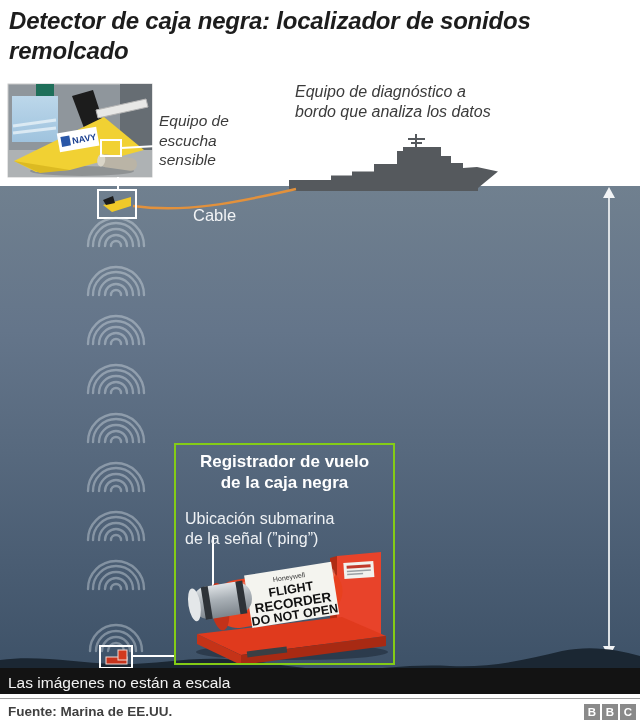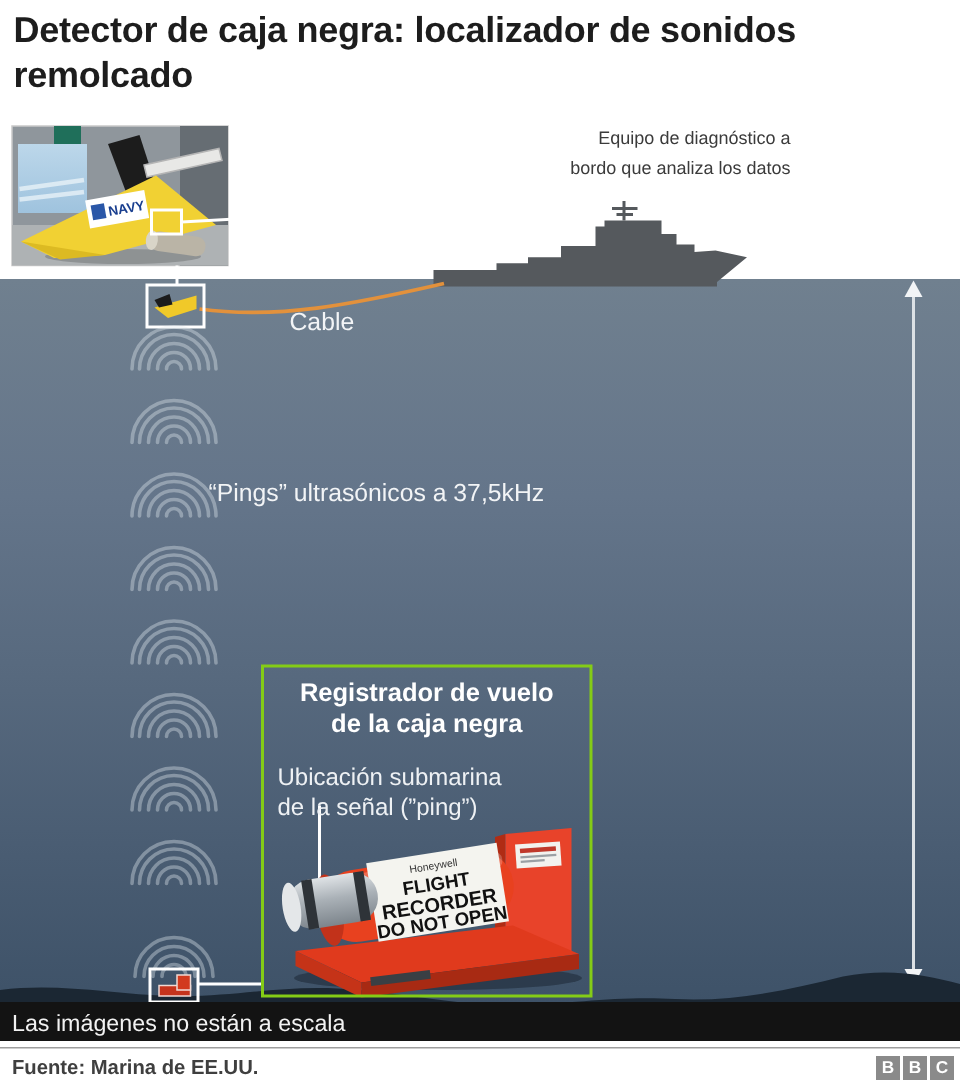--- a/index.html
+++ b/index.html
@@ -1,35 +1,35 @@
 <!DOCTYPE html>
 <html><head>
 <meta charset="utf-8">
 <style>
   html,body{margin:0;padding:0;background:#ffffff;}
   #stage{
     position:relative;width:640px;height:727px;overflow:hidden;background:#ffffff;
     font-family:"Liberation Sans", sans-serif;
   }
   .abs{position:absolute;}
-  .pre{white-space:pre-line;}
+  .pre{white-space:pre-line;font-style:italic;}
   #title{
     left:9px;top:6px;width:615px;
     font-size:24px;line-height:30px;font-weight:bold;color:#1d1d1d;
     letter-spacing:-0.2px;z-index:4;
   }
   #ocean{
     left:0;top:186px;width:640px;height:482px;
     background:linear-gradient(to bottom,#70808f 0%,#64758a 30%,#57697e 55%,#4a5d73 78%,#3e5268 100%);
     z-index:1;
   }
   #gfx{left:0;top:0;width:640px;height:727px;z-index:2;pointer-events:none;}
   .darklabel{color:#3b3b3b;z-index:4;}
   #label-listening{left:159px;top:111px;width:110px;font-size:15.5px;line-height:19.5px;}
-  #label-diagnostic{left:295px;top:82px;width:232px;text-align:right;font-size:12px;line-height:20px;}
+  #label-diagnostic{left:295px;top:82px;width:232px;text-align:left;font-size:16px;line-height:20px;}
   .whitelabel{color:#f2f4f6;z-index:4;}
   #label-cable{left:193px;top:206px;font-size:16.5px;text-align:right;}
   #label-pings{left:139px;top:320px;font-size:16.5px;}
   #label-depth{left:392px;top:389px;width:210px;text-align:right;font-size:16.5px;line-height:20.5px;}
   #recorder-box{
     left:174px;top:443px;width:217px;height:218px;
     border:2px solid #84cc16;z-index:3;background:transparent;
   }
   #recorder-box .box-title{
     margin-top:7px;text-align:center;font-weight:bold;color:#ffffff;
@@ -227,27 +227,29 @@
         <rect x="203" y="584" width="7" height="33" fill="#2e3338"></rect>
         <rect x="238" y="584" width="7" height="33" fill="#2e3338"></rect>
         <ellipse cx="194" cy="600.5" rx="6" ry="16.5" fill="#e4e7e9"></ellipse>
       </g>
     </g>
   </svg>
 
   <div id="title" class="abs pre">Detector de caja negra: localizador de sonidos
 remolcado</div>
 
+  <div id="label-listening" class="abs pre darklabel">Equipo de
+escucha
+sensible</div>
 
   <div id="label-diagnostic" class="abs pre darklabel">Equipo de diagnóstico a
 bordo que analiza los datos</div>
 
   <div id="label-cable" class="abs whitelabel">Cable</div>
 
-  <div id="label-pings" class="abs whitelabel">“Pings” ultrasónicos a 37,5kHz</div>
 
 
   <div id="recorder-box" class="abs">
     <div class="box-title">Registrador de vuelo
 de la caja negra</div>
     <div class="box-sub">Ubicación submarina
 de la señal (”ping”)</div>
   </div>
 
   <div id="note-bar" class="abs">

